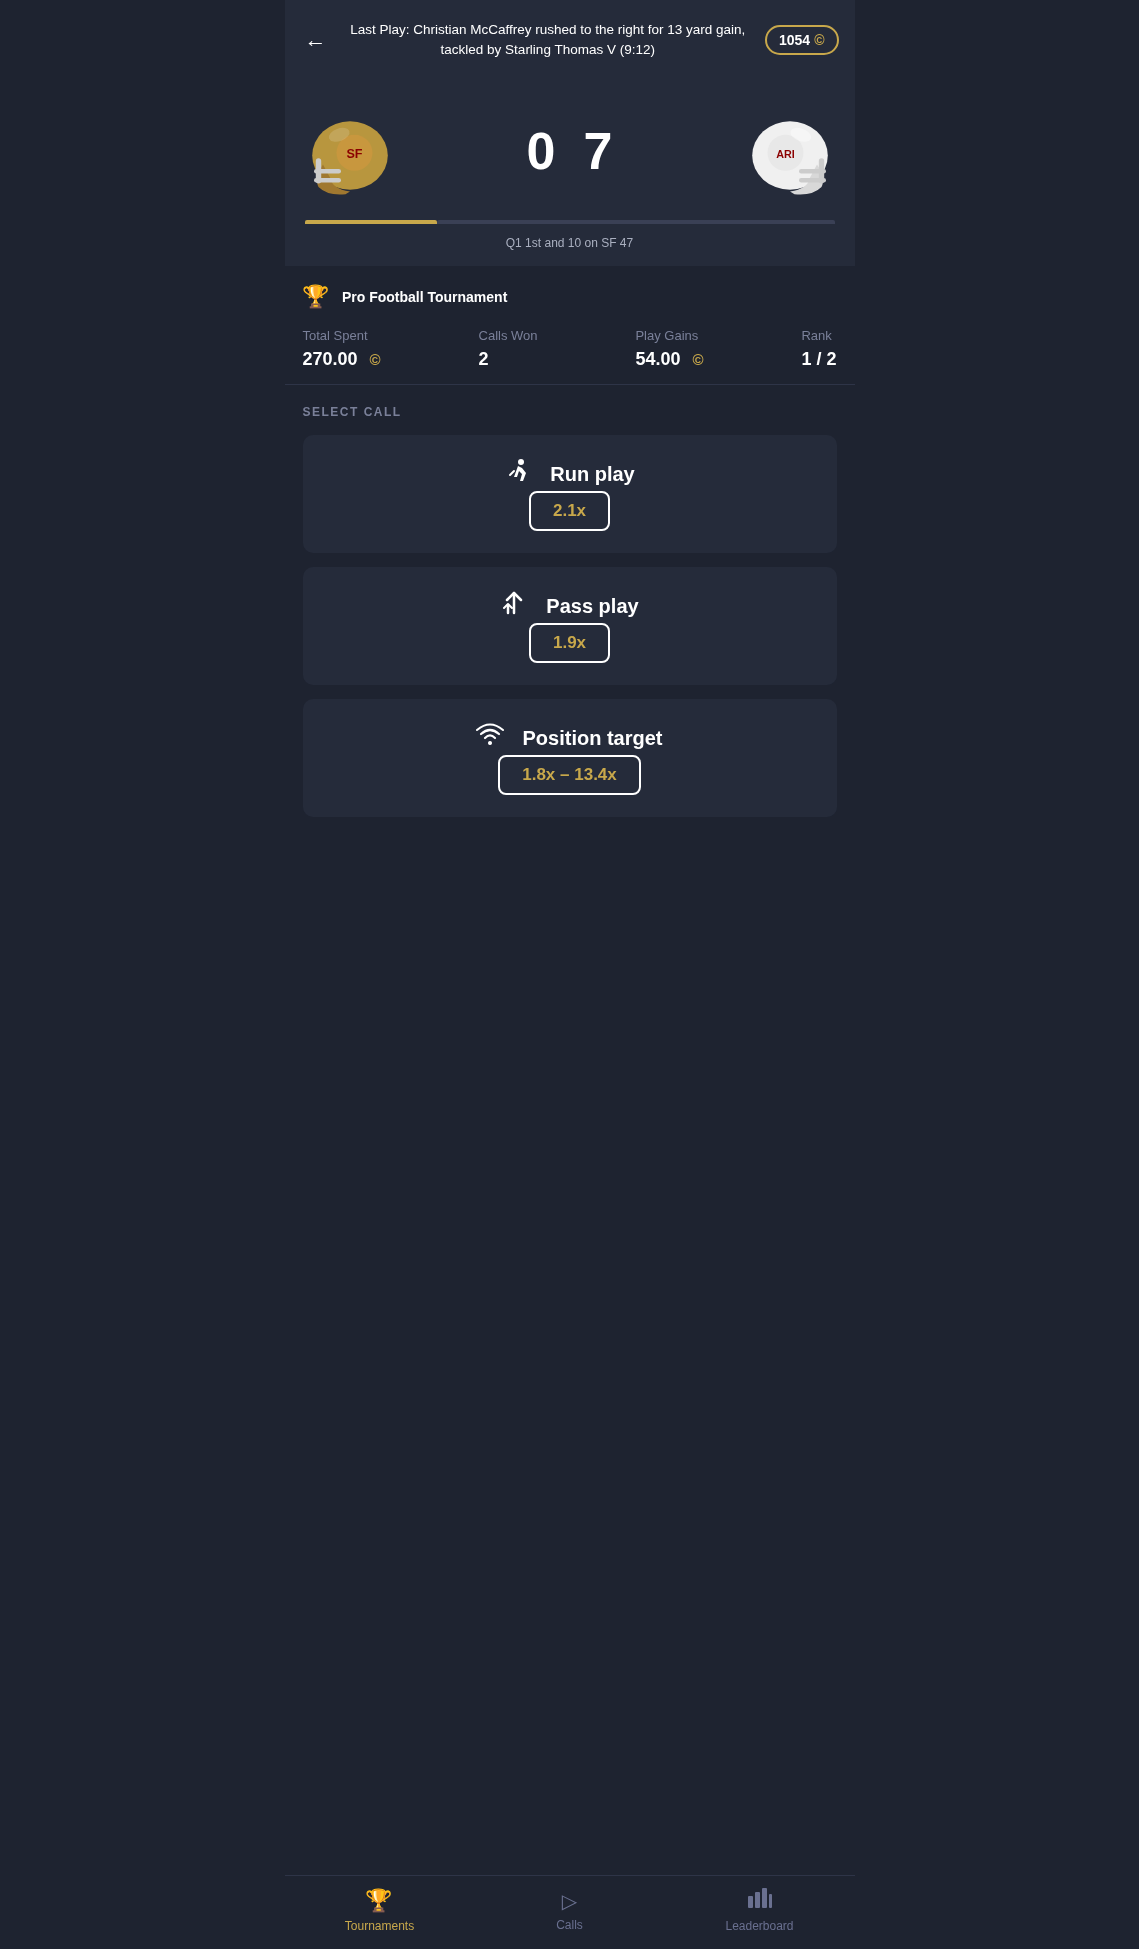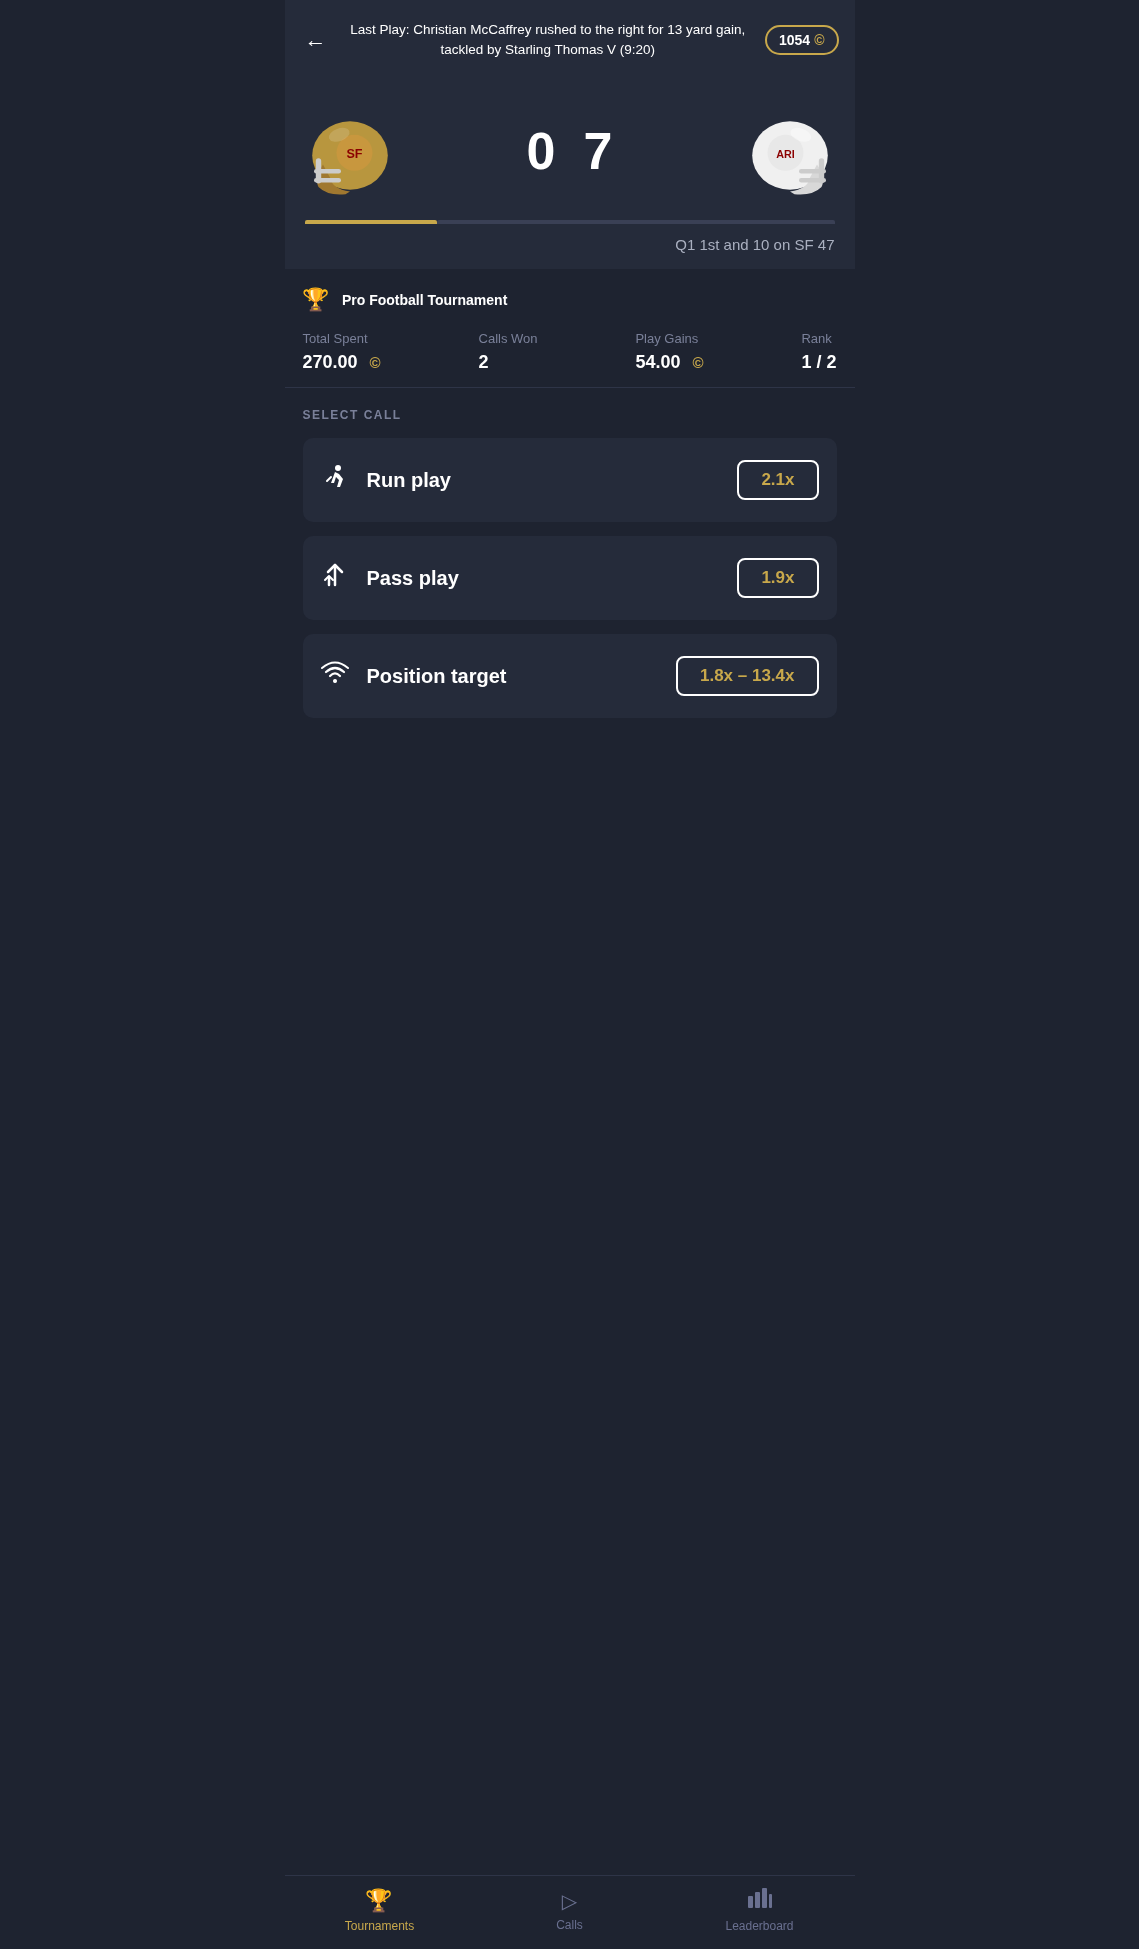--- a/index.html
+++ b/index.html
@@ -124,24 +124,24 @@
     }
 
     .tab-inactive {
       flex: 3;
       height: 4px;
       background-color: #3a4055;
       border-radius: 2px 2px 0 0;
     }
 
     .game-status {
-      text-align: right;
+      text-align: center;
       padding: 12px 0 16px 0;
       color: #aab0c0;
-      font-size: 15px;
+      font-size: 12px;
     }
 
     
     .tournament-section {
       background-color: #1e2330;
       padding: 18px 18px 14px 18px;
       border-bottom: 1px solid #2e3447;
     }
 
     .tournament-title-row {
@@ -210,20 +210,21 @@
     
     .call-card {
       background-color: #252b3a;
       border-radius: 10px;
       padding: 22px 18px;
       margin-bottom: 14px;
       display: flex;
       align-items: center;
       justify-content: space-between;
       cursor: pointer;
+      flex-direction: column;
     }
 
     .call-left {
       display: flex;
       align-items: center;
       gap: 18px;
     }
 
     .call-icon {
       color: #ffffff;
@@ -294,21 +295,21 @@
     
     .bottom-spacer {
       height: 80px;
     }
   </style>
 </head>
 <body>
 
 <div class="header">
   <span class="back-btn">←</span>
-  <div class="header-text">Last Play: Christian McCaffrey rushed to the right for 13 yard gain, tackled by Starling Thomas V (9:20)</div>
+  <div class="header-text">Last Play: Christian McCaffrey rushed to the right for 13 yard gain, tackled by Starling Thomas V (9:12)</div>
   <div class="coins-badge">
     <span>1054</span>
     <span class="coin-icon">©</span>
   </div>
 </div>
 
 <div class="score-section">
   <div class="teams-row">
 
     <div class="team-helmet helmet-sf">

